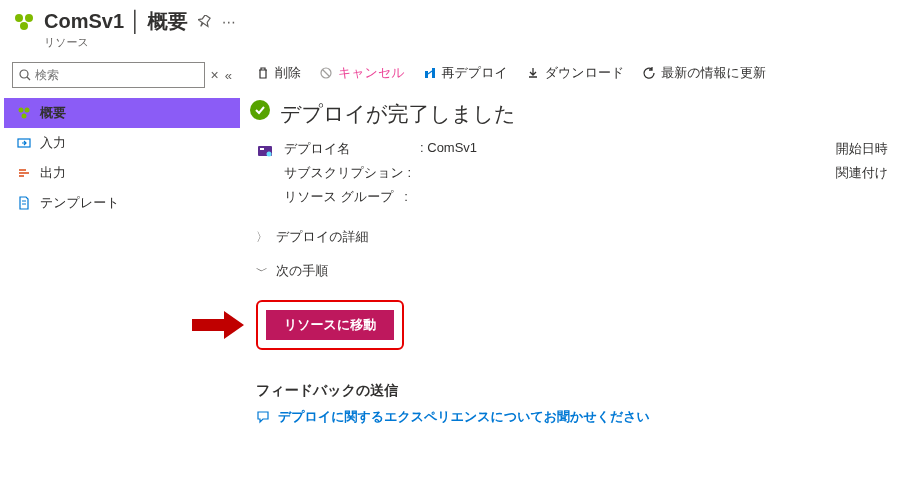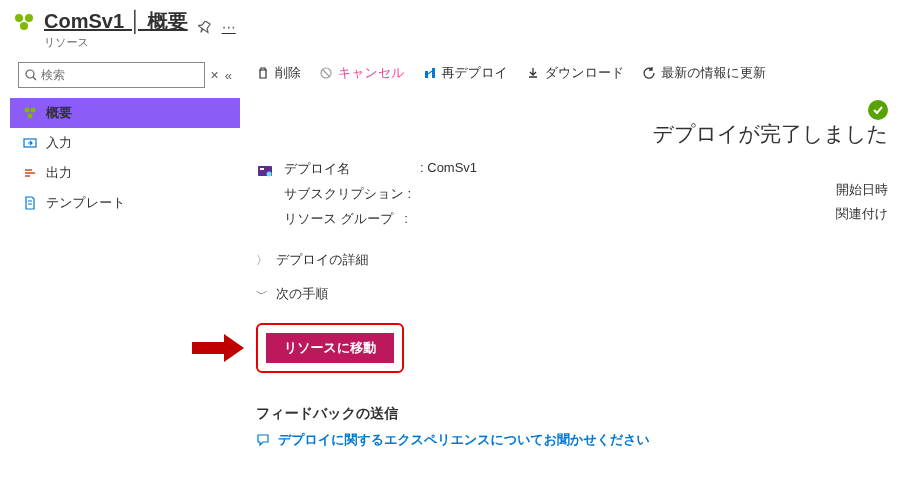--- a/index.html
+++ b/index.html
@@ -1,52 +1,52 @@
 <!DOCTYPE html>
 <html><head>
 <meta charset="utf-8">
 <style>
   * { box-sizing: border-box; margin: 0; padding: 0; }
   body { font-family: "Segoe UI", Meiryo, sans-serif; font-size: 13px; color: #323130; background: #fff; width: 904px; height: 503px; overflow: hidden; }
   
   .header { display: flex; align-items: flex-start; padding: 8px 12px 4px 12px; gap: 8px; }
   .header-icon { width: 24px; height: 24px; display: flex; align-items: center; justify-content: center; margin-top: 2px; }
   .header-title-wrap { display: flex; flex-direction: column; }
-  .header-title-row { display: flex; align-items: flex-end; gap: 10px; text-decoration: underline; }
+  .header-title-row { display: flex; align-items: center; gap: 10px; }
   .header-title { font-size: 20px; font-weight: 600; }
   .header-subtitle { font-size: 11px; color: #605e5c; margin-top: 0; }
   .pin-icon, .more-icon { color: #605e5c; cursor: pointer; font-size: 14px; }
   
   .body-row { display: flex; }
   
-  .sidebar { width: 240px; border-right: none; padding: 8px 0 0 10px; }
+  .sidebar { width: 240px; border-right: none; padding: 8px 0 0 4px; }
   .search-row { display: flex; align-items: center; padding: 0 8px 10px 8px; gap: 6px; }
   .search-box { flex: 1; display: flex; align-items: center; border: 1px solid #8a8886; height: 26px; padding: 0 6px; gap: 4px; }
   .search-box input { border: none; outline: none; flex: 1; font-size: 12px; font-family: inherit; }
   .search-x { color: #605e5c; cursor: pointer; font-size: 14px; }
   .collapse-chev { color: #605e5c; cursor: pointer; font-size: 13px; }
   
   .nav-item { display: flex; align-items: center; gap: 8px; padding: 6px 12px; cursor: pointer; font-size: 13px; }
   .nav-item.active { background: #8b5cf6; font-weight: 600; }
   .nav-ico { width: 16px; height: 16px; display: flex; align-items: center; justify-content: center; }
   
   .main { flex: 1; padding: 0 0 0 0; }
   .toolbar { display: flex; align-items: center; gap: 18px; padding: 10px 16px 14px 16px; font-size: 13px; }
   .tb-item { display: flex; align-items: center; gap: 5px; cursor: pointer; }
   .tb-item.disabled { color: #ec4899; }
   
-  .status-row { display: flex; align-items: flex-end; gap: 0; padding: 4px 16px 12px 10px; flex-direction: column; }
+  .status-row { display: flex; align-items: flex-start; gap: 10px; padding: 4px 16px 12px 10px; }
   .status-check { width: 20px; height: 20px; border-radius: 50%; background: #57a300; display: flex; align-items: center; justify-content: center; }
   .status-text { font-size: 21px; color: #323130; }
   
   .details { display: flex; padding: 0 16px 12px 16px; gap: 10px; }
   .details-ico { width: 18px; height: 18px; display: flex; align-items: center; justify-content: center; margin-top: 2px; }
   .details-grid { display: grid; grid-template-columns: 130px auto; row-gap: 6px; column-gap: 6px; font-size: 13px; }
   .details-label { color: #323130; }
-  .details-right { margin-left: auto; text-align: right; margin-top: 21px; }
+  .details-right { margin-left: auto; text-align: left; }
   .details-right div { margin-bottom: 6px; }
   
   .collapse-sec { padding: 10px 16px 6px 16px; font-size: 13px; display: flex; align-items: center; gap: 8px; cursor: pointer; }
   .chev { font-size: 12px; color: #605e5c; }
   .sec-label { font-weight: 400; }
   
   .action-row { display: flex; align-items: center; gap: 10px; padding: 14px 0 14px 0; margin-left: -50px; }
   .arrow-callout { width: 56px; height: 32px; display: flex; align-items: center; justify-content: center; }
   .action-box { border: 2px solid #e60000; border-radius: 6px; padding: 8px; }
   .action-btn { background: #be185d; color: #fff; border: none; padding: 6px 18px; font-size: 13px; cursor: pointer; font-family: inherit; font-weight: 600; }

